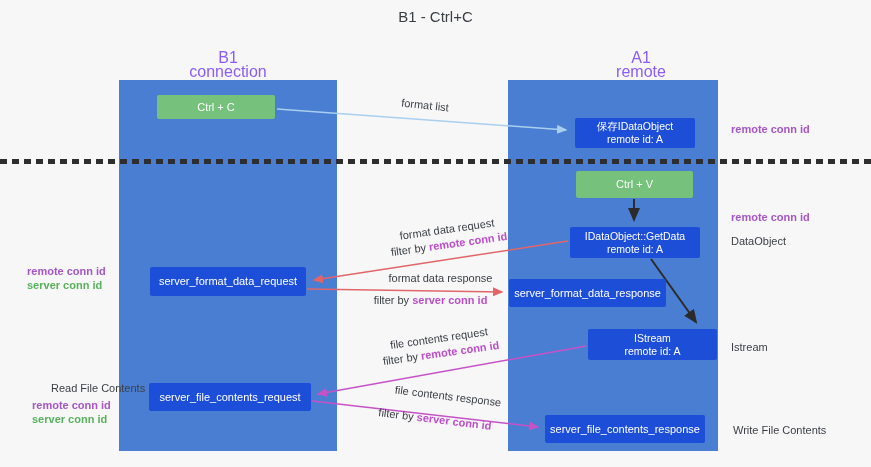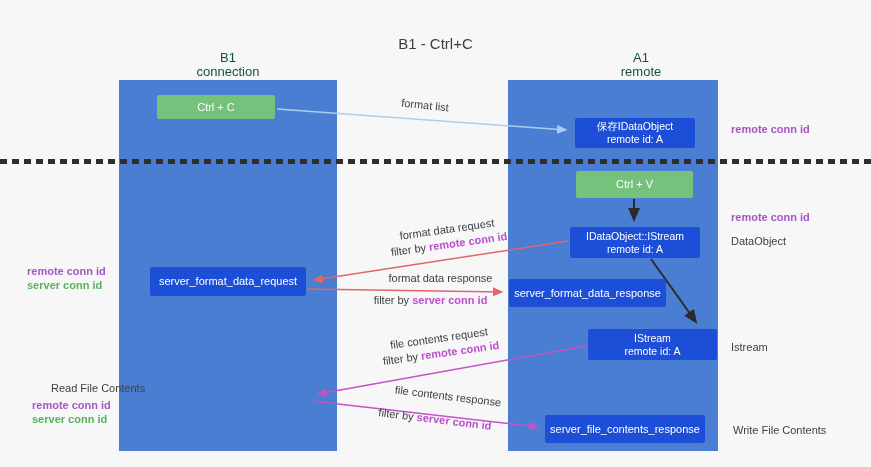--- a/index.html
+++ b/index.html
@@ -1,22 +1,22 @@
 <!DOCTYPE html>
 <html><head>
 <meta charset="utf-8">
 <style>
   html,body{margin:0;padding:0;}
   body{font-family:"Liberation Sans",sans-serif;background:#f7f7f8;}
   #stage{position:relative;width:871px;height:467px;background:#f7f7f8;overflow:hidden;}
 
   .title{position:absolute;left:0;top:7px;width:871px;text-align:center;
-         font-size:15px;line-height:19px;color:#3b3f44;margin-top:27px;}
+         font-size:15px;line-height:19px;color:#3b3f44;}
 
-  .lane-header{position:absolute;text-align:center;font-size:13px;line-height:14px;color:#14532d;}
+  .lane-header{position:absolute;text-align:center;font-size:16px;line-height:14px;color:#8b5cf6;}
   .lane{position:absolute;top:80px;height:371px;background:#4a7ed2;}
   #lane-b1{left:119px;width:218px;}
   #lane-a1{left:508px;width:210px;}
 
   .divider{position:absolute;left:0;top:159px;width:871px;height:5px;
            background:repeating-linear-gradient(90deg,#2e2e2e 0 7px,rgba(0,0,0,0) 7px 12px);}
 
   .node{position:absolute;display:flex;align-items:center;justify-content:center;
         text-align:center;color:#ffffff;font-size:11px;line-height:13px;border-radius:2px;}
   .green{background:#76c17c;}
@@ -92,40 +92,43 @@
       <div>remote id: A</div>
     </div>
   </div>
 
   <div class="node green" style="left:576px;top:171px;width:117px;height:27px;">
     <span>Ctrl + V</span>
   </div>
 
   <div class="node orange two-line" style="left:570px;top:227px;width:130px;height:31px;">
     <div>
-      <div>IDataObject::IStream</div>
+      <div>IDataObject::GetData</div>
       <div>remote id: A</div>
     </div>
   </div>
 
   <div class="node orange" style="left:150px;top:267px;width:156px;height:29px;">
     <span>server_format_data_request</span>
   </div>
 
   <div class="node orange" style="left:509px;top:279px;width:157px;height:28px;">
     <span>server_format_data_response</span>
   </div>
 
   <div class="node orange two-line" style="left:588px;top:329px;width:129px;height:31px;">
     <div>
       <div>IStream</div>
       <div>remote id: A</div>
     </div>
   </div>
 
+  <div class="node orange" style="left:149px;top:383px;width:162px;height:28px;">
+    <span>server_file_contents_request</span>
+  </div>
 
   <div class="node orange" style="left:545px;top:415px;width:160px;height:28px;">
     <span>server_file_contents_response</span>
   </div>
 
   <div class="flow-label tilt-slight" style="left:383px;top:98px;width:84px;">format list</div>
 
   <div class="flow-label tilt-up" style="left:383px;top:222px;width:130px;">
     <div>format data request</div>
     <div><span>filter by</span> <span class="em-magenta">remote conn id</span></div>

